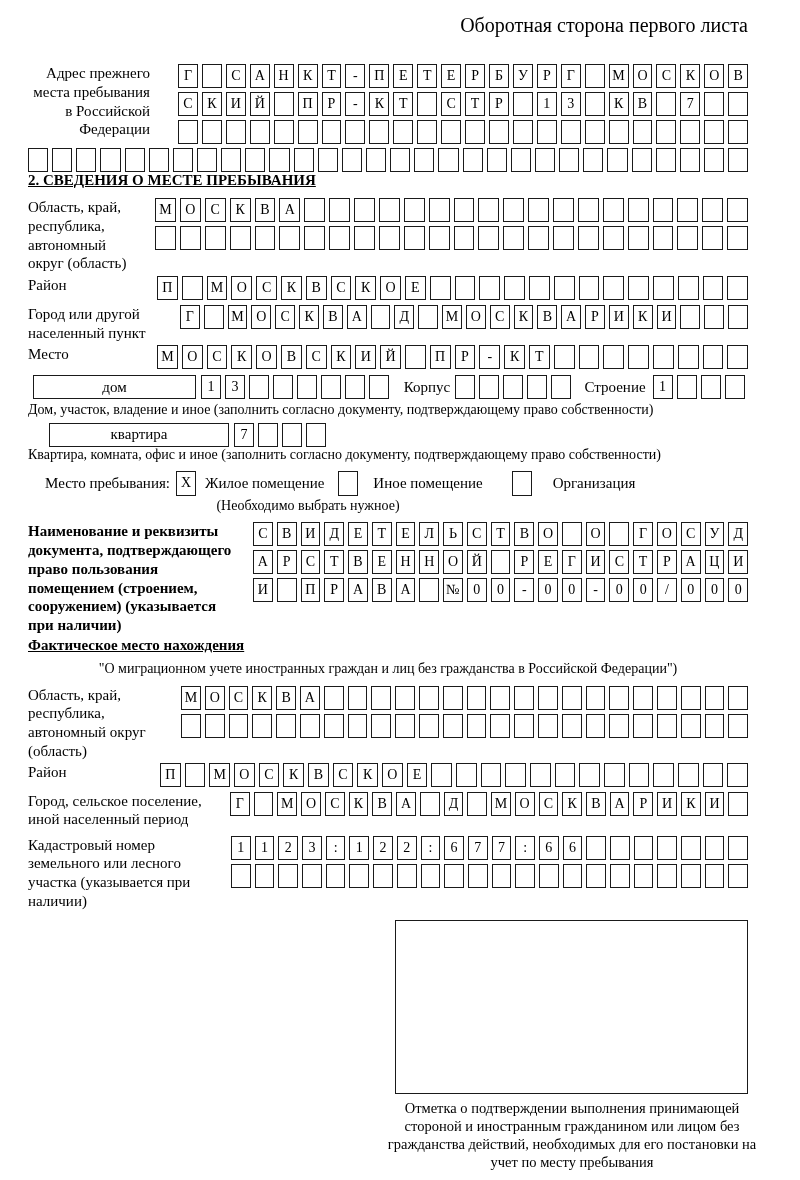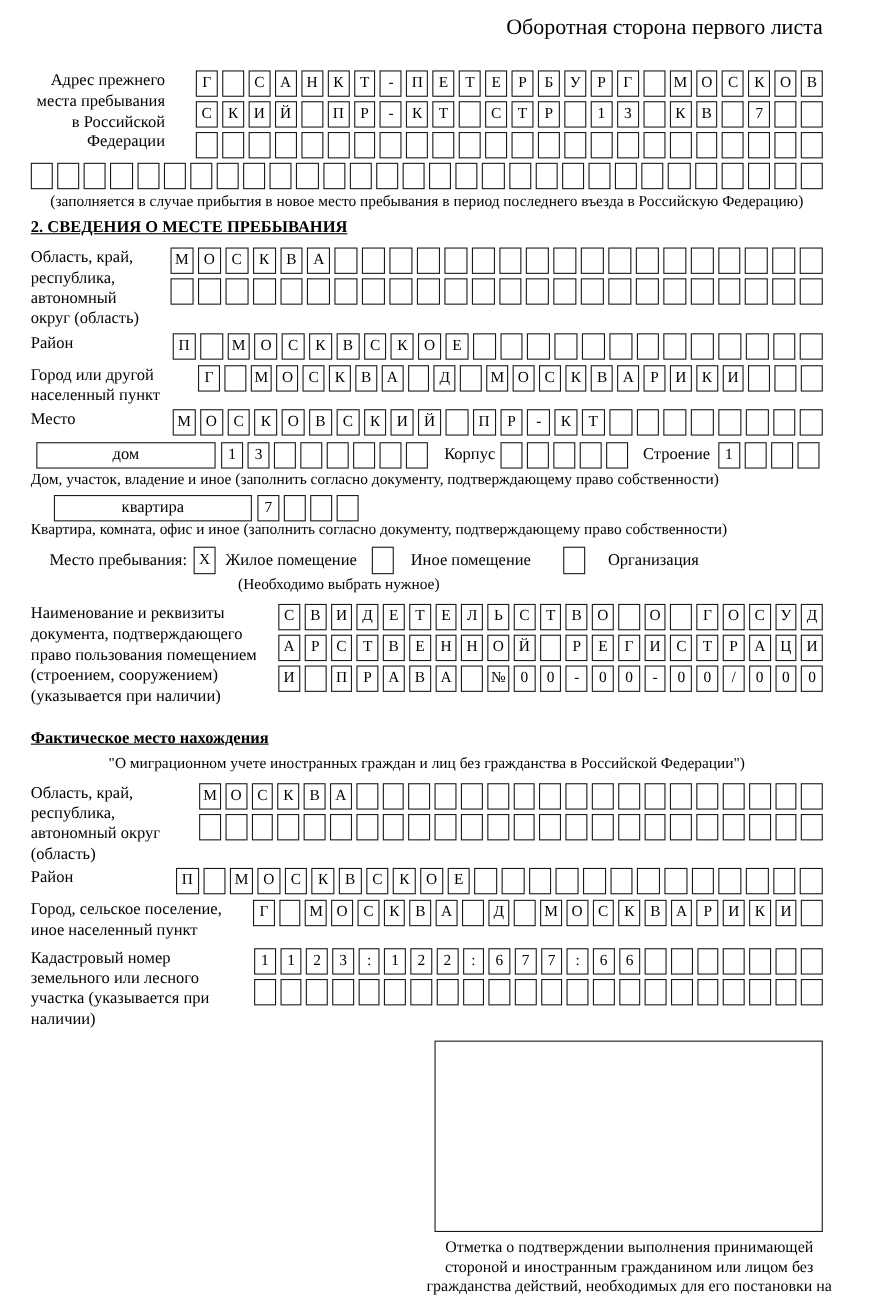--- a/index.html
+++ b/index.html
@@ -57,21 +57,21 @@
   .stroenie-lbl { margin-left: 12px; margin-right: 7px; }
   .stroenie-cells { width: 96px; }
   .house-note { margin-bottom: 4px; }
   .apt-row { display: flex; align-items: center; margin-left: 5px; margin-bottom: 0; padding-left: 16px; }
   .apt-box { width: 180px; }
   .apt-cells { width: 96px; margin-left: 5px; }
   .apt-note { margin-bottom: 7px; }
   .stay-row { display: flex; align-items: center; margin-left: 17px; }
   .checkbox { width: 20px; height: 25px; border: 1.6px solid #1a1a1a; display: flex; align-items: center; justify-content: center; font-size: 14px; flex: 0 0 20px; }
   .stay-note { width: 560px; text-align: center; margin-top: 2px; margin-bottom: 8px; }
-  .doc-label { flex: 0 0 225px; } .doc-label .lbl { width: 208px; }
+  .doc-label { flex: 0 0 225px; } .doc-label .lbl { width: 208px; font-weight: bold; }
   .doc-row { min-height: 112px; margin-bottom: 2px; }
   .doc-cells .cells { gap: 4px; }
   .fact-title { margin-bottom: 7px; }
   .fact-note { text-align: center; }
   .fact-note2 { text-align: center; margin-bottom: 8px; }
   .region2-label { flex: 0 0 153px; } .region2-label .lbl { width: 135px; }
   .region2-row { min-height: 76px; margin-bottom: 1px; }
   .district2-label { flex: 0 0 132px; }
   .district2-row { margin-bottom: 5px; }
   .city2-label { flex: 0 0 202px; } .city2-label .lbl { width: 192px; }
@@ -198,21 +198,20 @@
       <span class="cell"></span>
       <span class="cell"></span>
       <span class="cell"></span>
       <span class="cell"></span>
       <span class="cell"></span>
       <span class="cell"></span>
       <span class="cell"></span>
       <span class="cell"></span>
       <span class="cell"></span>
     </div>
-  <div class="note center addr-note">(заполняется в случае прибытия в новое место пребывания в период последнего въезда в Российскую Федерацию)</div>
 
   <div class="sectitle s2-title">2. СВЕДЕНИЯ О МЕСТЕ ПРЕБЫВАНИЯ</div>
 
   <div class="row region-row">
     <div class="lblcol region-label">
       <div class="lbl">Область, край, республика, автономный округ (область)</div>
     </div>
     <div class="cellsblock">
       <div class="cells">
           <span class="cell">М</span>
@@ -592,21 +591,21 @@
           <span class="cell"></span>
           <span class="cell"></span>
           <span class="cell"></span>
           <span class="cell"></span>
         </div>
     </div>
   </div>
 
   <div class="row city2-row">
     <div class="lblcol city2-label">
-      <div class="lbl">Город, сельское поселение, иное населенный пункт</div>
+      <div class="lbl">Город, сельское поселение, иной населенный период</div>
     </div>
     <div class="cellsblock">
       <div class="cells">
           <span class="cell">Г</span>
           <span class="cell"></span>
           <span class="cell">М</span>
           <span class="cell">О</span>
           <span class="cell">С</span>
           <span class="cell">К</span>
           <span class="cell">В</span>

